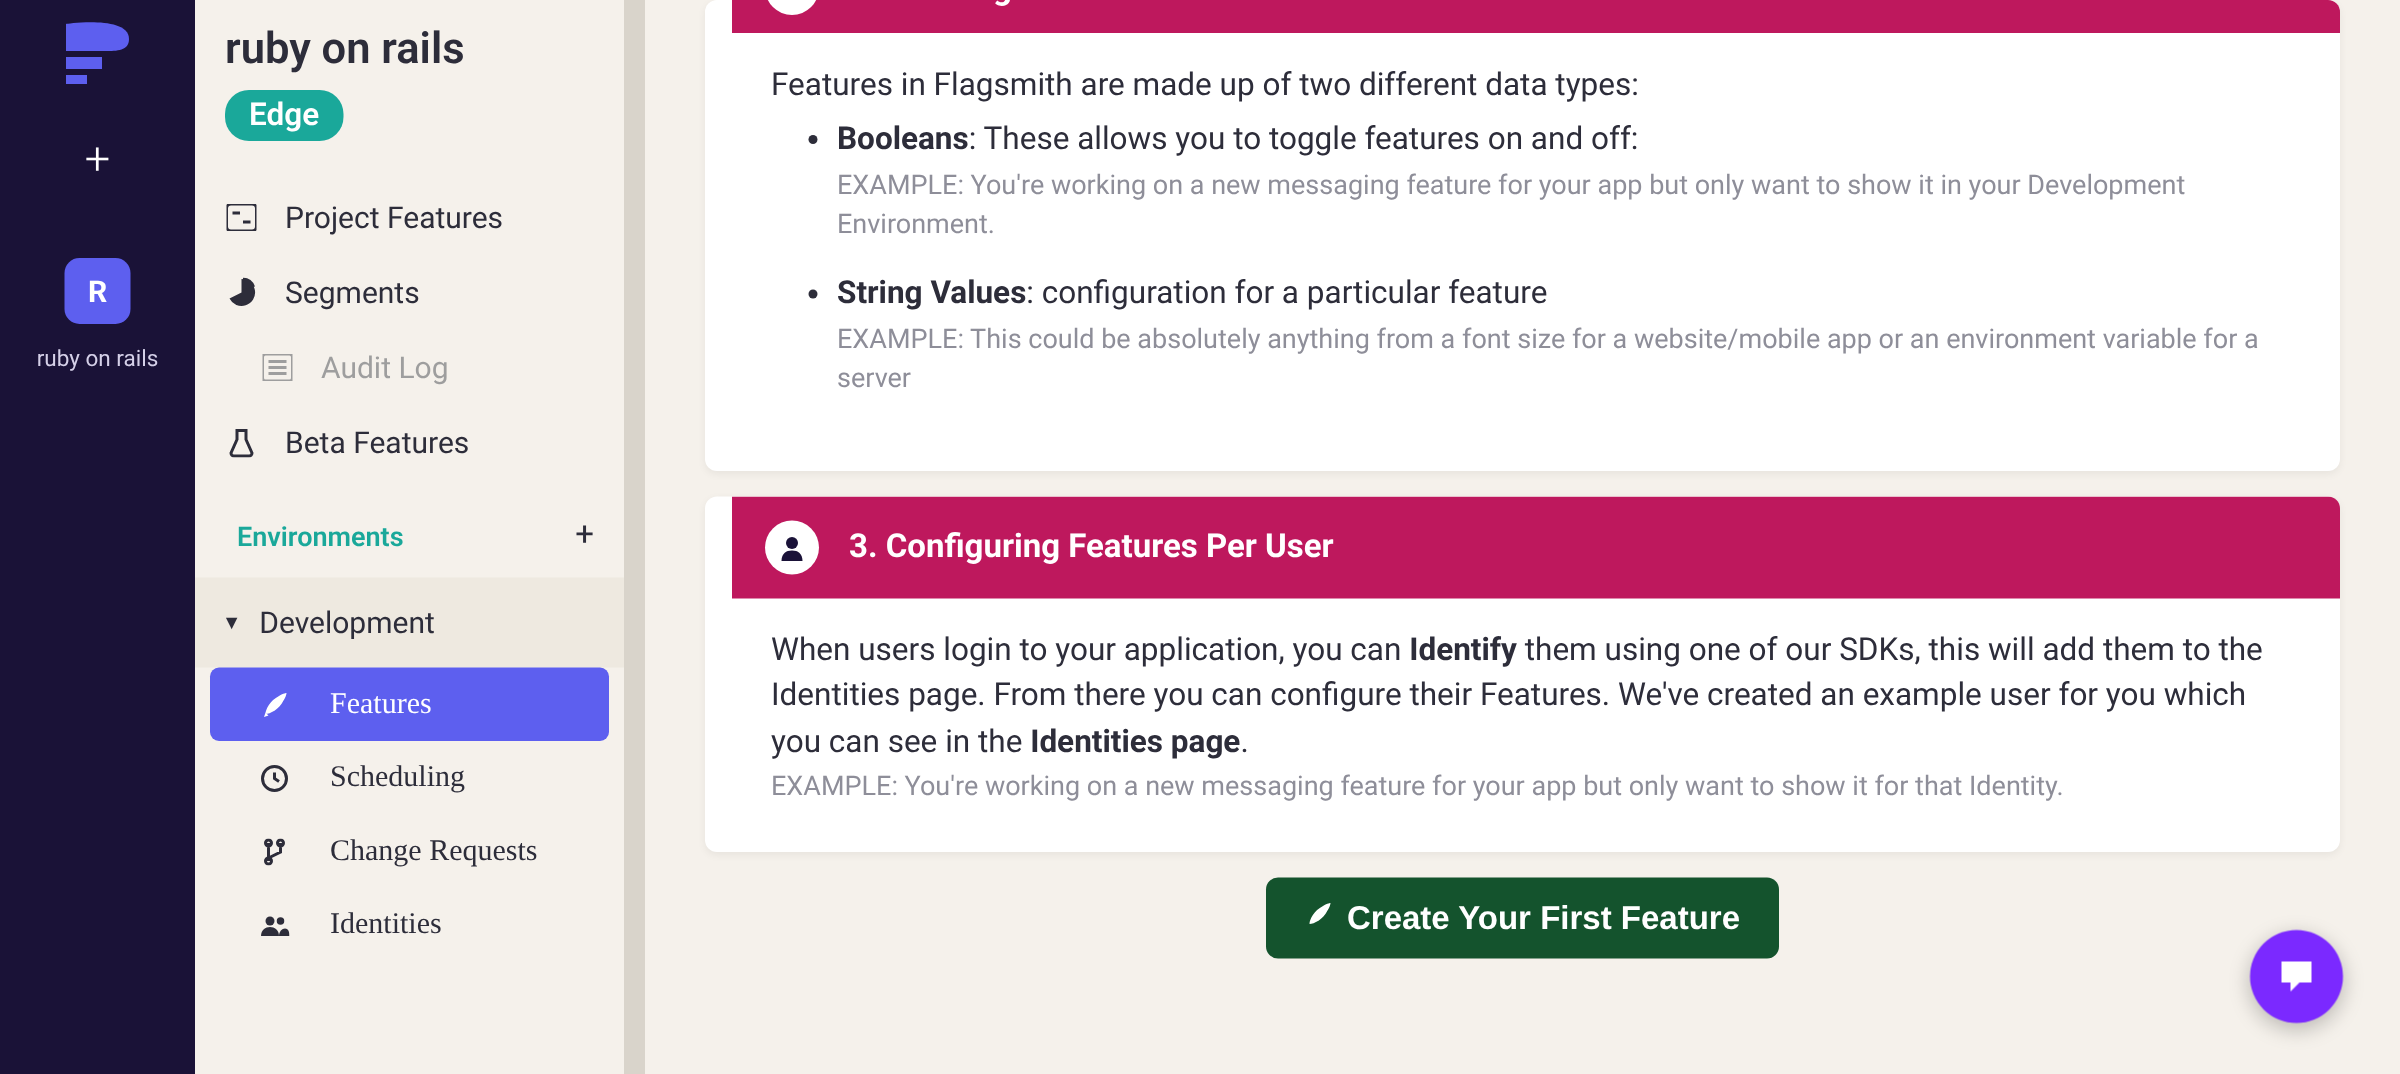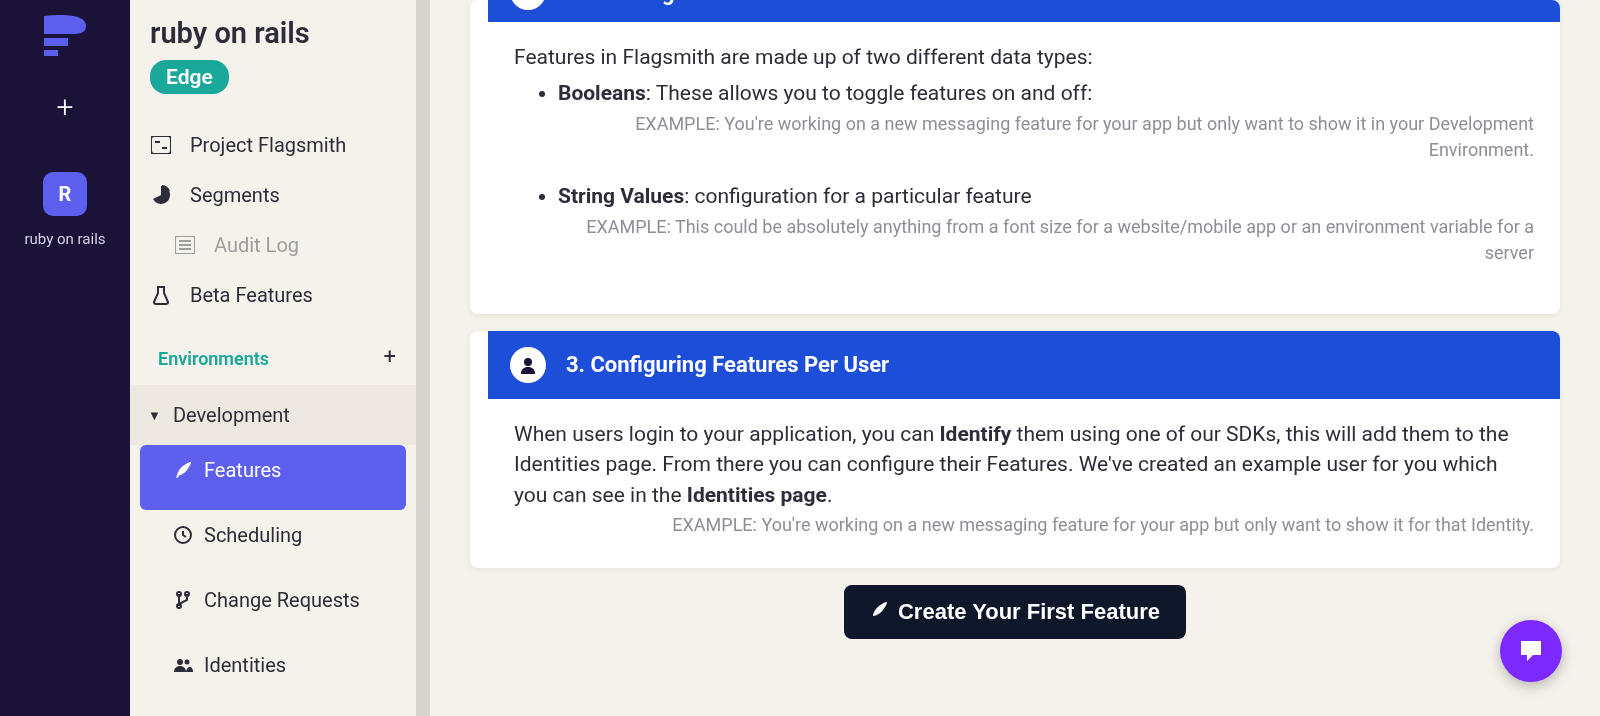--- a/index.html
+++ b/index.html
@@ -108,27 +108,28 @@
     font-size: 20px;
     color: #2d2d3a;
     cursor: pointer;
     background: #eee9e0;
   }
   .env-group-title .caret { font-size: 13px; }
 
   .sub-nav-item {
     display: flex;
     align-items: center;
-    gap: 10px;
-    padding: 13px 20px 28px 32px;
+    gap: 26px;
+    padding: 13px 20px 13px 32px;
     font-size: 20px;
     color: #2d2d3a;
     cursor: pointer;
     border-radius: 6px;
     margin: 0 10px;
+    font-family: Liberation Serif, serif;
   }
   .sub-nav-item.active {
     background: #5d5fef;
     color: #fff;
   }
   .sub-nav-item .icon { width: 22px; display: inline-flex; justify-content: center; }
 
   
   .main {
     flex: 1;
@@ -138,21 +139,21 @@
   }
   .card {
     background: #fff;
     border-radius: 8px;
     box-shadow: 0 2px 6px rgba(0,0,0,0.06);
     margin-bottom: 17px;
     overflow: hidden;
     padding-left: 18px;
   }
   .card-header {
-    background: #1d4ed8;
+    background: #be185d;
     color: #fff;
     display: flex;
     align-items: center;
     gap: 20px;
     padding: 6px 22px 12px 22px;
     font-size: 22px;
     font-weight: 700;
   }
   .card-header.cutoff { margin-top: -32px; }
   .step-circle {
@@ -170,28 +171,27 @@
     font-size: 21px;
     color: #2d2d3a;
     line-height: 1.45;
   }
   .card-body ul { list-style: disc; padding-left: 44px; margin-top: 6px; }
   .card-body li { margin-bottom: 18px; }
   .example-line {
     color: #8e8e99;
     font-size: 18px;
     margin-top: 2px;
-    text-align: right;
   }
   .cta-wrap { text-align: center; margin-top: 10px; }
   .cta-btn {
     display: inline-flex;
     align-items: center;
     gap: 10px;
-    background: #0f172a;
+    background: #14532d;
     color: #fff;
     border: none;
     border-radius: 8px;
     font-size: 22px;
     font-weight: 700;
     padding: 14px 26px;
     cursor: pointer;
   }
 
   .chat-fab {
@@ -230,21 +230,21 @@
   <span class="edge-badge">Edge</span>
 
   <div class="nav-item">
     <span class="icon">
       <svg width="20" height="18" viewBox="0 0 20 18">
           <rect x="0" y="0" width="20" height="18" rx="3" fill="none" stroke="#2d2d3a" stroke-width="2"></rect>
           <rect x="4" y="5" width="5" height="2" fill="#2d2d3a"></rect>
           <rect x="11" y="11" width="5" height="2" fill="#2d2d3a"></rect>
         </svg>
     </span>
-    <span>Project Flagsmith</span>
+    <span>Project Features</span>
   </div>
   <div class="nav-item">
     <span class="icon">
       <svg width="20" height="20" viewBox="0 0 20 20">
           <path d="M10 10 L10 1 A9 9 0 1 1 2 14 Z" fill="#2d2d3a"></path>
           <path d="M10 9 L10 1 A9 9 0 0 1 18 7 Z" fill="#2d2d3a" transform="translate(1,-1)"></path>
         </svg>
     </span>
     <span>Segments</span>
   </div>

